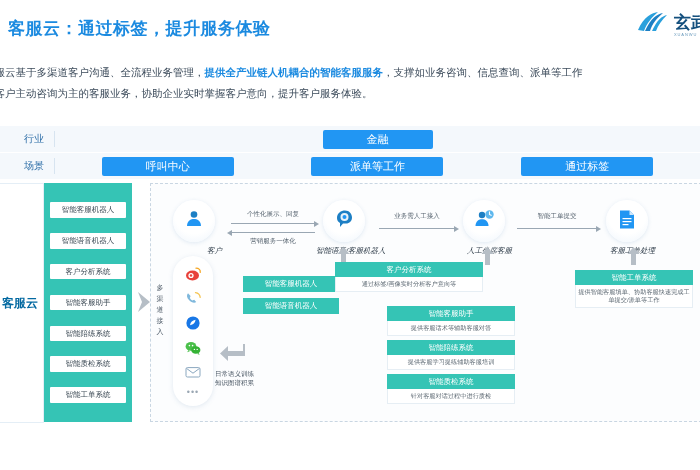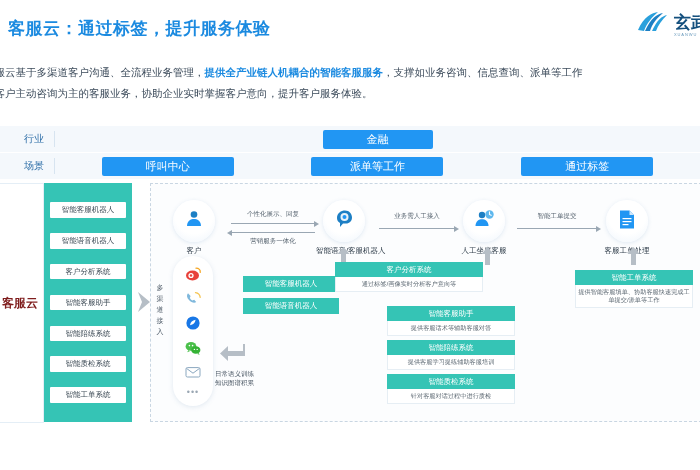--- a/index.html
+++ b/index.html
@@ -107,21 +107,21 @@
   .left-panel {
     position: absolute;
     left: -34px; top: 3px;
     width: 78px; height: 240px;
     background: #ffffff;
     border: 1px solid #e4eef6;
     display: flex; align-items: center; justify-content: flex-end;
     padding-right: 5px;
   }
   .left-panel-label {
-    font-size: 12px; font-weight: bold; color: #7f1d1d;
+    font-size: 12px; font-weight: bold; color: #0369a1;
     white-space: nowrap;
   }
 
   
   .cap-col {
     position: absolute;
     left: 44px; top: 3px;
     width: 88px; height: 239px;
     background: #35c4b5;
     display: flex;
@@ -155,21 +155,22 @@
     left: 150px; top: 3px;
     width: 552px; height: 239px;
     border: 1px dashed #c9d6e2;
     background: #fcfdfe;
   }
 
   
   .node {
     position: absolute;
     width: 56px;
-    text-align: center;
+    text-align: right;
+    font-style: italic;
   }
   .node-circle {
     width: 42px; height: 42px;
     margin: 0 auto;
     border-radius: 50%;
     background: radial-gradient(circle at 50% 35%, #ffffff 55%, #eef5fc 100%);
     box-shadow: 0 1px 4px rgba(90,140,190,0.18);
     display: flex; align-items: center; justify-content: center;
   }
   .node-label {

